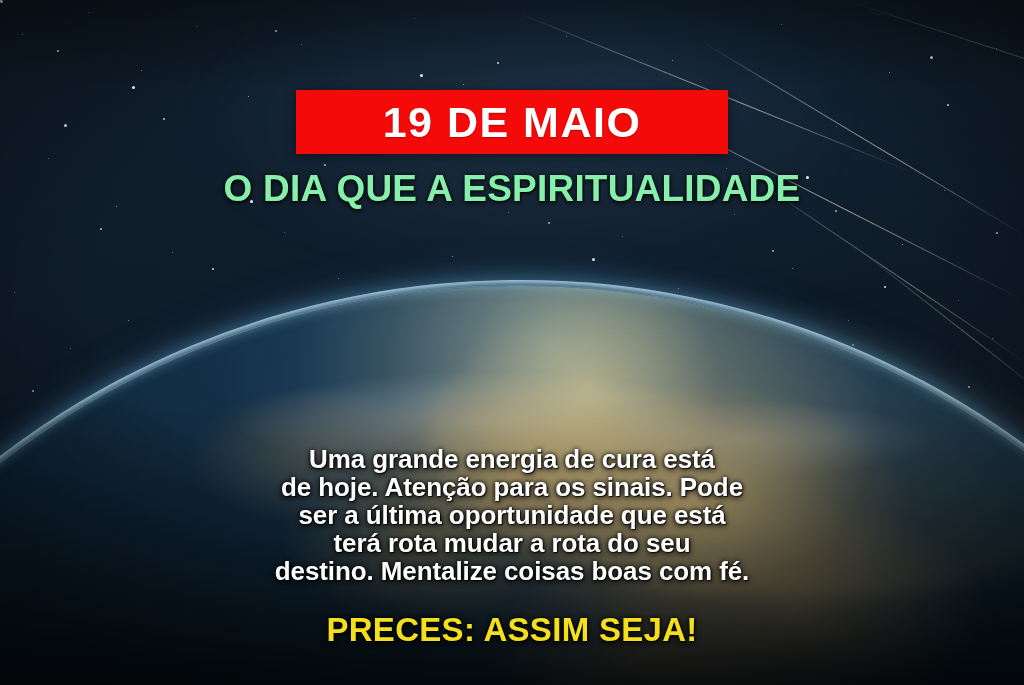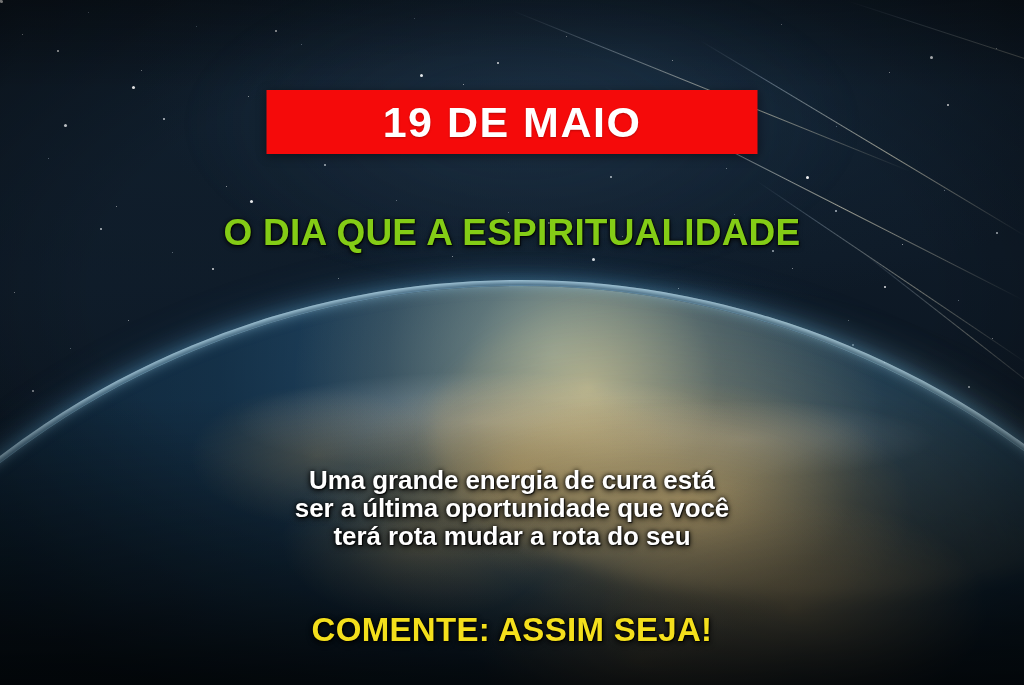--- a/index.html
+++ b/index.html
@@ -198,21 +198,21 @@
     position: absolute;
     inset: 0;
     text-align: center;
   }
 
   .date-banner {
     position: absolute;
     left: 50%;
     transform: translateX(-50%);
     top: 90px;
-    width: 491px;
+    width: 432px;
     height: 64px;
     background: #f50a0a;
     display: flex;
     align-items: center;
     justify-content: center;
     box-shadow: 0 2px 10px rgba(0,0,0,0.45);
   }
   .date-banner-text {
     color: #ffffff;
     font-size: 43px;
@@ -221,50 +221,48 @@
     line-height: 1;
     white-space: nowrap;
     text-shadow: 0 1px 2px rgba(0,0,0,0.25);
   }
 
   .headline {
     position: absolute;
     left: 0;
     right: 0;
     top: 166px;
-    color: #84cc16;
+    color: #86efac;
     font-size: 37px;
     font-weight: bold;
     line-height: 1.22;
     letter-spacing: 0.2px;
     text-shadow:
       0 0 3px rgba(0,0,0,0.85),
       0 2px 5px rgba(0,0,0,0.7),
       1px 1px 0 rgba(0,0,0,0.55);
     padding: 0 40px;
-    margin-top: 44px;
   }
   .headline .hl-line { display: block; }
 
   .body-copy {
     position: absolute;
     left: 0;
     right: 0;
     top: 445px;
     color: #ffffff;
     font-size: 26px;
     font-weight: bold;
     line-height: 1.08;
     letter-spacing: -0.1px;
     padding: 0 56px;
     text-shadow:
       0 0 4px rgba(0,0,0,0.9),
       0 2px 6px rgba(0,0,0,0.8),
       1px 1px 1px rgba(0,0,0,0.7);
-    margin-top: 21px;
   }
   .body-copy .bc-line { display: block; white-space: nowrap; }
 
   .cta {
     position: absolute;
     left: 0;
     right: 0;
     top: 613px;
     color: #f4df1c;
     font-size: 33px;
@@ -311,22 +309,24 @@
     <div class="date-banner">
       <span class="date-banner-text">19 DE MAIO</span>
     </div>
 
     <div class="headline">
       <span class="hl-line">O DIA QUE A ESPIRITUALIDADE</span>
     </div>
 
     <div class="body-copy">
       <span class="bc-line">Uma grande energia de cura está</span>
-      <span class="bc-line">ser a última oportunidade que você</span>
+      <span class="bc-line">de hoje. Atenção para os sinais. Pode</span>
+      <span class="bc-line">ser a última oportunidade que está</span>
       <span class="bc-line">terá rota mudar a rota do seu</span>
+      <span class="bc-line">destino. Mentalize coisas boas com fé.</span>
     </div>
 
     <div class="cta">
-      <span>COMENTE: ASSIM SEJA!</span>
+      <span>PRECES: ASSIM SEJA!</span>
     </div>
 
   </div>
 </div>
 
 </body></html>

